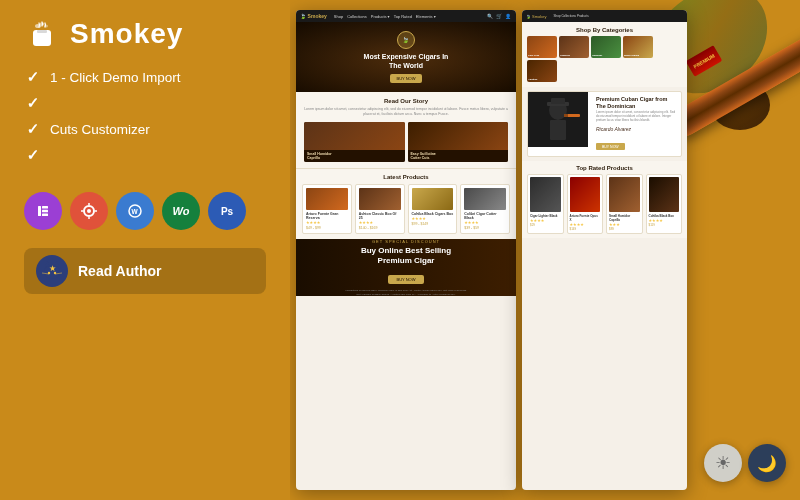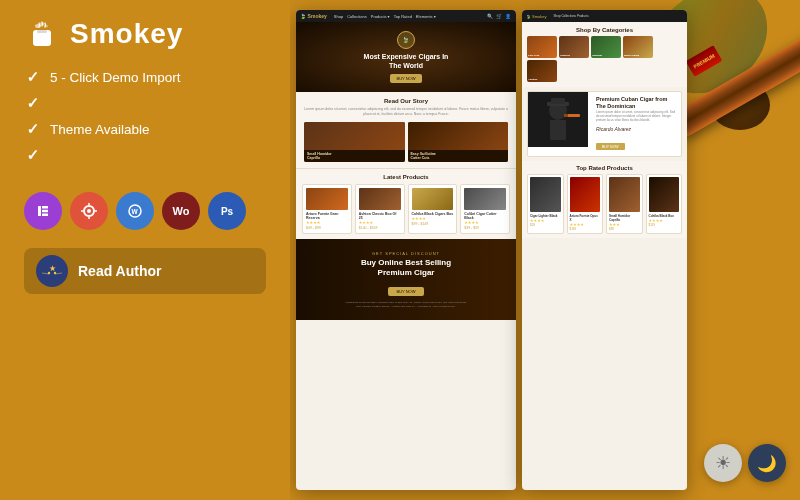--- a/index.html
+++ b/index.html
@@ -99,21 +99,21 @@
       justify-content: center;
       font-size: 15px;
       font-weight: 900;
       color: #fff;
       flex-shrink: 0;
     }
 
     .badge-elementor { background: #9b3fd4; }
     .badge-customizer { background: #e0523a; }
     .badge-wordpress { background: #3a7bd0; }
-    .badge-woo { background: #7f1d1d; }
+    .badge-woo { background: #15803d; font-style: italic; }
     .badge-ps { background: #2c5bb5; text-align: center; }
 
     .author-row {
       display: flex;
       align-items: center;
       gap: 10px;
       background: rgba(0,0,0,0.18);
       border-radius: 8px;
       padding: 7px 12px;
     }
@@ -361,21 +361,21 @@
     }
 
     .prev-product-stars {
       font-size: 4px;
       color: #f5c542;
     }
 
     
     .prev-cta {
       background: linear-gradient(to right, #1a0d00, #3d1e00);
-      padding: 12px;
+      padding: 0;
       text-align: center;
     }
 
     .prev-cta-subtitle {
       font-size: 4px;
       color: #c9a84c;
       letter-spacing: 1px;
       text-transform: uppercase;
     }
 
@@ -649,28 +649,28 @@
         <path d="M19 7 Q20 5 19 3" stroke="white" stroke-width="1.2" fill="none" stroke-linecap="round"></path>
       </svg>
     </div>
     <span class="brand-name">Smokey</span>
   </div>
 
 
   <ul class="features-list">
     <li>
       <span class="check-icon">✓</span>
-      <span>5 - Click Demo Import</span>
+      <span>1 - Click Demo Import</span>
     </li>
     <li>
       <span class="check-icon">✓</span>
     </li>
     <li>
       <span class="check-icon">✓</span>
-      <span>Theme Available</span>
+      <span>Cuts Customizer</span>
     </li>
     <li>
       <span class="check-icon">✓</span>
     </li>
   </ul>
 
   <div class="plugin-icons">
     <div class="plugin-badge badge-elementor" title="Elementor">
       <svg width="16" height="16" viewBox="0 0 16 16" fill="white">
         <rect x="3" y="3" width="3" height="10" rx="0.5"></rect>

